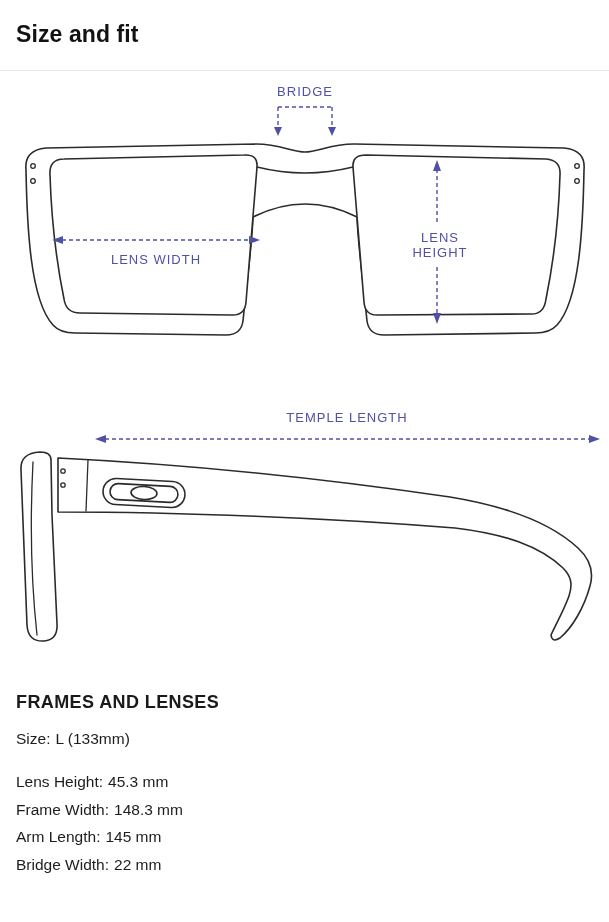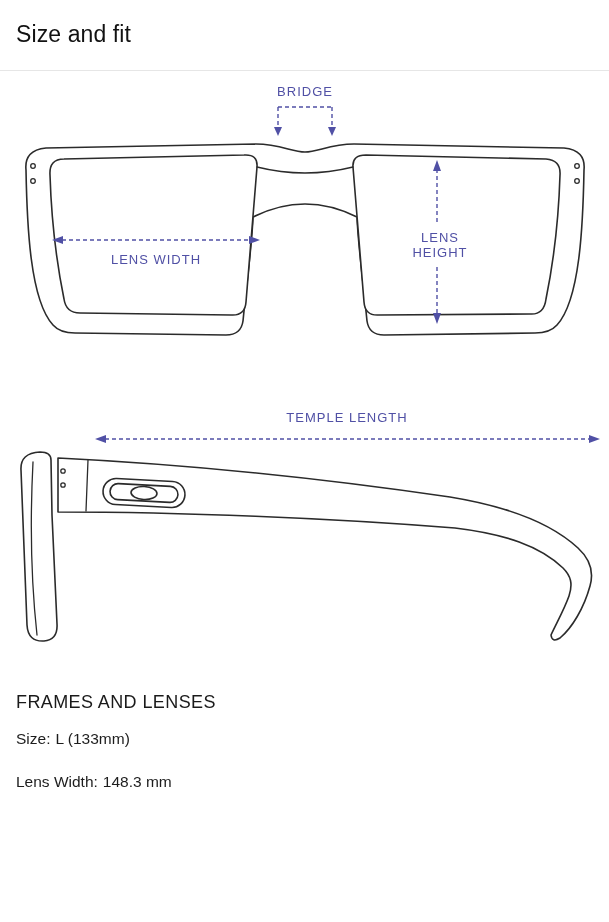--- a/index.html
+++ b/index.html
@@ -9,42 +9,42 @@
     --divider:#e6e6e6;
   }
   *{box-sizing:border-box;}
   html,body{margin:0;padding:0;}
   body{
     width:609px;height:922px;overflow:hidden;background:#fff;
     font-family:"Liberation Sans", sans-serif;color:var(--text);
   }
   .header{padding:20px 16px 21px;}
   .page-title{
-    margin:0;font-size:23px;line-height:29px;font-weight:400;color:#121212;
+    margin:0;font-size:23px;line-height:29px;font-weight:700;color:#121212;
     letter-spacing:.1px;
   }
   .divider{height:1px;background:var(--divider);border:0;margin:0;width:100%;}
 
   svg{display:block;}
   .front-svg{margin-top:4px;}
   .side-svg{margin-top:25px;}
 
   .art{fill:#fff;stroke:var(--ink);stroke-width:1.6;stroke-linejoin:round;stroke-linecap:round;}
   .art-line{fill:none;stroke:var(--ink);stroke-width:1.3;stroke-linecap:round;}
   .art-dot{fill:none;stroke:var(--ink);stroke-width:1.3;}
   .anno-line{fill:none;stroke:var(--annotation);stroke-width:1.4;stroke-dasharray:4 3;}
   .anno-fill{fill:var(--annotation);stroke:none;}
   .anno-text{
     fill:var(--annotation);font-family:"Liberation Sans",sans-serif;
     font-size:13px;font-weight:400;letter-spacing:1px;
   }
 
   .specs{padding:0 16px;}
   .specs-heading{
-    margin:27px 0 0;font-size:18px;line-height:21px;font-weight:400;
+    margin:27px 0 0;font-size:18px;line-height:21px;font-weight:700;
     letter-spacing:.4px;color:#1a1a1a;
   }
   .size-line{margin:16px 0 0;font-size:15.5px;line-height:19px;}
   .spec-rows{margin-top:20px;}
   .spec-row{margin:0;font-size:15.5px;line-height:27.5px;}
   .spec-label{font-weight:400;margin-right:5px;}
 </style>
 </head>
 <body>
 
@@ -125,16 +125,25 @@
 
 <section class="specs">
   <h2 class="specs-heading">FRAMES AND LENSES</h2>
 
   <p class="size-line">
     <strong class="spec-label">Size:</strong><span>L (133mm)</span>
   </p>
 
   <div class="spec-rows">
     <p class="spec-row">
-      <strong class="spec-label">Lens Width:</strong><span>148.3 mm</span>
+      <strong class="spec-label">Lens Height:</strong><span>45.3 mm</span>
+    </p>
+    <p class="spec-row">
+      <strong class="spec-label">Frame Width:</strong><span>148.3 mm</span>
+    </p>
+    <p class="spec-row">
+      <strong class="spec-label">Arm Length:</strong><span>145 mm</span>
+    </p>
+    <p class="spec-row">
+      <strong class="spec-label">Bridge Width:</strong><span>22 mm</span>
     </p>
   </div>
 </section>
 
 </body></html>

